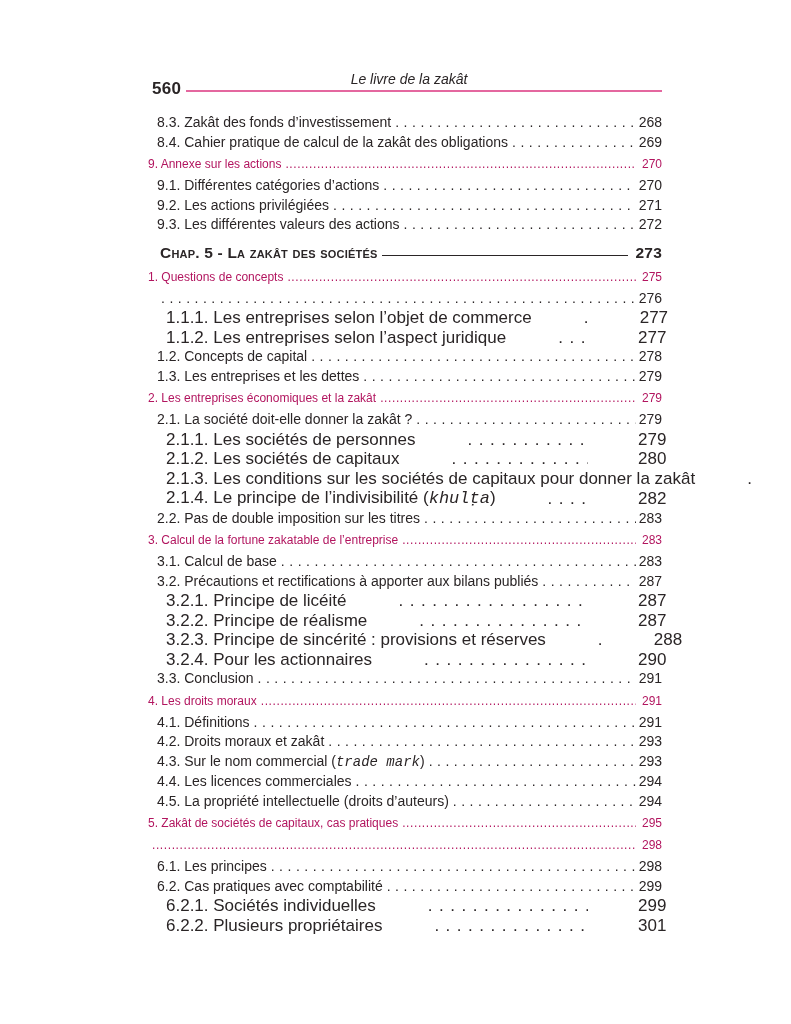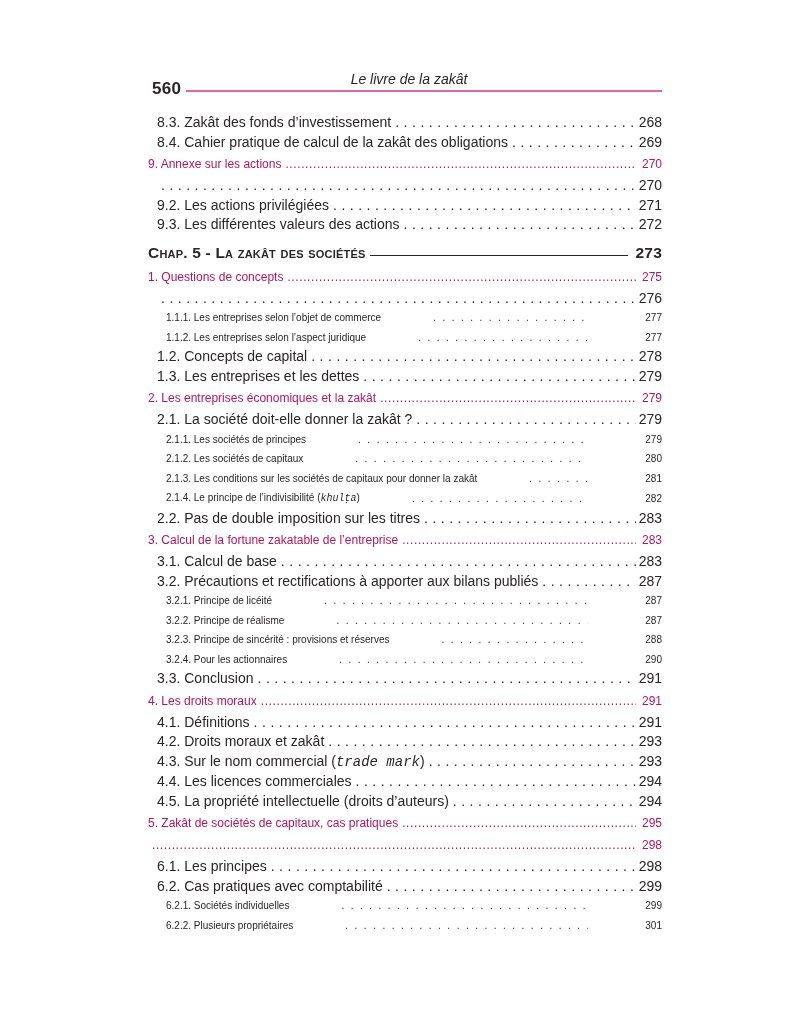--- a/index.html
+++ b/index.html
@@ -72,38 +72,38 @@
   }
   .pagenum {
     min-width: 24px;
     text-align: right;
     white-space: nowrap;
   }
   
   .row.l2 { padding-left: 9px; }
   .row.l2 .leader::before { letter-spacing: 4.5px; }
   
-  .row.l3 { padding-left: 18px; font-size: 10px; gap: 48px; }
+  .row.l3 { padding-left: 18px; font-size: 17px; gap: 48px; }
   .row.l3 .leader::before { letter-spacing: 6.5px; }
   
   .row.section {
     color: var(--accent-magenta);
     font-size: 12px;
     line-height: 20px;
     margin: 2px 0 2px 0;
   }
   .row.section .leader::before { letter-spacing: 0.6px; }
   
   .row.chapter {
     font-weight: 700;
     font-variant: small-caps;
     font-size: 15.5px;
     letter-spacing: 0.2px;
     line-height: 20px;
-    margin: 8px 0 4px 0;
+    margin: 8px 0 4px 12px;
     color: var(--text-black);
   }
   .row.chapter .leader {
     border-bottom: 1.5px solid var(--text-black);
     transform: translateY(2px);
     height: 2px;
     margin: 0 8px 0 5px;
   }
   .row.chapter .leader::before { content: ""; }
 </style>
@@ -129,20 +129,21 @@
           <span class="label"><span>8.4. Cahier pratique de calcul de la zakât des obligations</span></span>
           <span class="leader"></span>
           <span class="pagenum">269</span>
         </div>
         <div class="row section l1">
           <span class="label"><span>9. Annexe sur les actions</span></span>
           <span class="leader"></span>
           <span class="pagenum">270</span>
         </div>
         <div class="row entry l2">
+          <span class="label"><span>9.1. Différentes catégories d’actions</span></span>
           <span class="leader"></span>
           <span class="pagenum">270</span>
         </div>
         <div class="row entry l2">
           <span class="label"><span>9.2. Les actions privilégiées</span></span>
           <span class="leader"></span>
           <span class="pagenum">271</span>
         </div>
         <div class="row entry l2">
           <span class="label"><span>9.3. Les différentes valeurs des actions</span></span>
@@ -187,21 +188,21 @@
           <span class="label"><span>2. Les entreprises économiques et la zakât</span></span>
           <span class="leader"></span>
           <span class="pagenum">279</span>
         </div>
         <div class="row entry l2">
           <span class="label"><span>2.1. La société doit-elle donner la zakât ?</span></span>
           <span class="leader"></span>
           <span class="pagenum">279</span>
         </div>
         <div class="row entry l3">
-          <span class="label"><span>2.1.1. Les sociétés de principes</span></span>
+          <span class="label"><span>2.1.1. Les sociétés de personnes</span></span>
           <span class="leader"></span>
           <span class="pagenum">279</span>
         </div>
         <div class="row entry l3">
           <span class="label"><span>2.1.2. Les sociétés de capitaux</span></span>
           <span class="leader"></span>
           <span class="pagenum">280</span>
         </div>
         <div class="row entry l3">
           <span class="label"><span>2.1.3. Les conditions sur les sociétés de capitaux pour donner la zakât</span></span>

